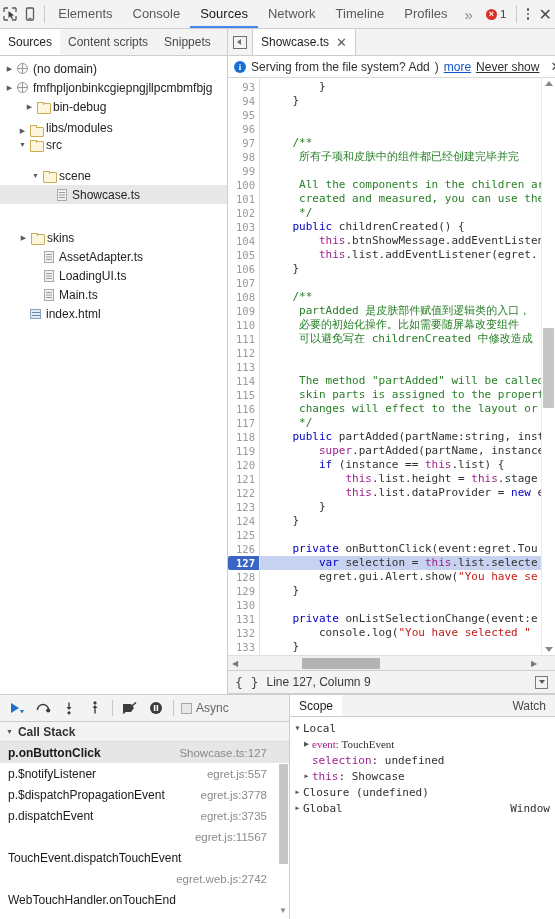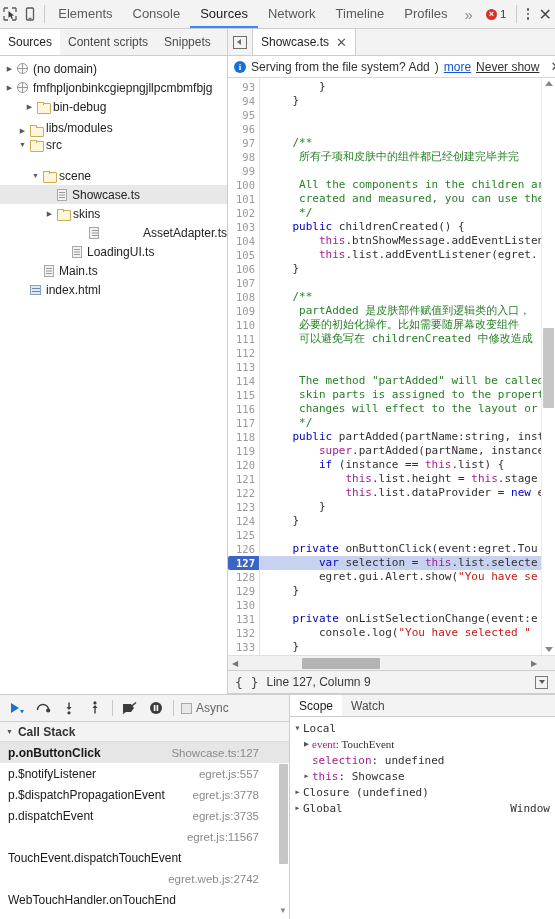--- a/index.html
+++ b/index.html
@@ -188,33 +188,33 @@
   .async .cb { width:11px;height:11px;border:1px solid #a8a8a8;background:#e8e8e8;}
 
   .sect-head {
     display:flex; align-items:center; gap:5px; height:20px; padding:0 6px;
     background:#f3f3f3; border-bottom:1px solid #dcdcdc; font-size:12px; font-weight:bold; color:#333;
     cursor:pointer;
   }
   .sect-head .caret { font-size:7px; color:#555; }
   .callstack { flex:1; overflow:hidden; position:relative; }
   .cs-row {
-    display:flex; align-items:center; height:21px; padding:0 16px 0 8px;
+    display:flex; align-items:center; height:21px; padding:0 8px 0 8px;
     font-size:12px; cursor:pointer;
   }
   .cs-row.sel { background:#e6e6e6; }
   .cs-row .fn { color:#1a1a1a; font-weight:bold; }
   .cs-row .fn.norm { font-weight:normal; }
   .cs-row .loc { margin-left:auto; color:#8a8a8a; font-size:11.5px; padding-right:14px;}
   .cs-scroll { position:absolute; right:0; top:0; bottom:0; width:12px; }
   .cs-scroll .thumb { position:absolute; top:22px; right:1px; width:9px; height:100px; background:#c6c6c6; border-radius:1px;}
   .cs-scroll .dn { position:absolute; bottom:4px; right:2px; color:#888; font-size:8px; }
 
   .dbg-right { flex:1; display:flex; flex-direction:column; min-width:0; background:#fff;}
-  .sw-tabs { height:22px; min-height:22px; display:flex; align-items:stretch; background:#f3f3f3; border-bottom:1px solid #cdcdcd;}
+  .sw-tabs { height:22px; min-height:22px; display:flex; align-items:stretch; background:#f3f3f3; border-bottom:1px solid #cdcdcd;justify-content:space-between;}
   .sw-tab { padding:0 9px; display:flex; align-items:center; font-size:12px; color:#4a4a4a; cursor:pointer;}
   .sw-tab.active { background:#fff; color:#1a1a1a; }
   .scope { flex:1; padding-top:3px; font-family:"DejaVu Sans Mono", monospace; font-size:11px; overflow:hidden;}
   .sc-row { display:flex; align-items:center; height:16px; white-space:nowrap; cursor:pointer;}
   .sc-caret { width:11px; min-width:11px; text-align:center; color:#555; font-size:6.5px;}
   .sc-caret.r:before{content:"\25B6";}
   .sc-caret.d:before{content:"\25BC";}
   .sc-name { color:#303030; }
   .sc-prop { color:#a11f8f; }
   .sc-val  { color:#303030; }
@@ -325,35 +325,35 @@
           </span>
           <span class="tlabel">scene</span>
         </div>
         <div class="trow sel" style="padding-left: 43px;">
           <span class="tw"></span>
           <span class="ticon">
             <span class="ic-file"></span>
           </span>
           <span class="tlabel">Showcase.ts</span>
         </div>
-        <div class="trow" style="padding-left: 44px;">
+        <div class="trow" style="padding-left: 18px; margin-top: 24px;">
           <span class="tw r"></span>
           <span class="ticon">
             <span class="ic-folder"></span>
           </span>
           <span class="tlabel">skins</span>
         </div>
-        <div class="trow" style="padding-left: 38px; justify-content: space-between;">
+        <div class="trow" style="padding-left: 30px;">
           <span class="tw"></span>
           <span class="ticon">
             <span class="ic-file"></span>
           </span>
           <span class="tlabel">AssetAdapter.ts</span>
         </div>
-        <div class="trow" style="padding-left: 30px; margin-left: 28px;">
+        <div class="trow" style="padding-left: 30px;">
           <span class="tw"></span>
           <span class="ticon">
             <span class="ic-file"></span>
           </span>
           <span class="tlabel">LoadingUI.ts</span>
         </div>
         <div class="trow" style="padding-left: 30px;">
           <span class="tw"></span>
           <span class="ticon">
             <span class="ic-file"></span>

